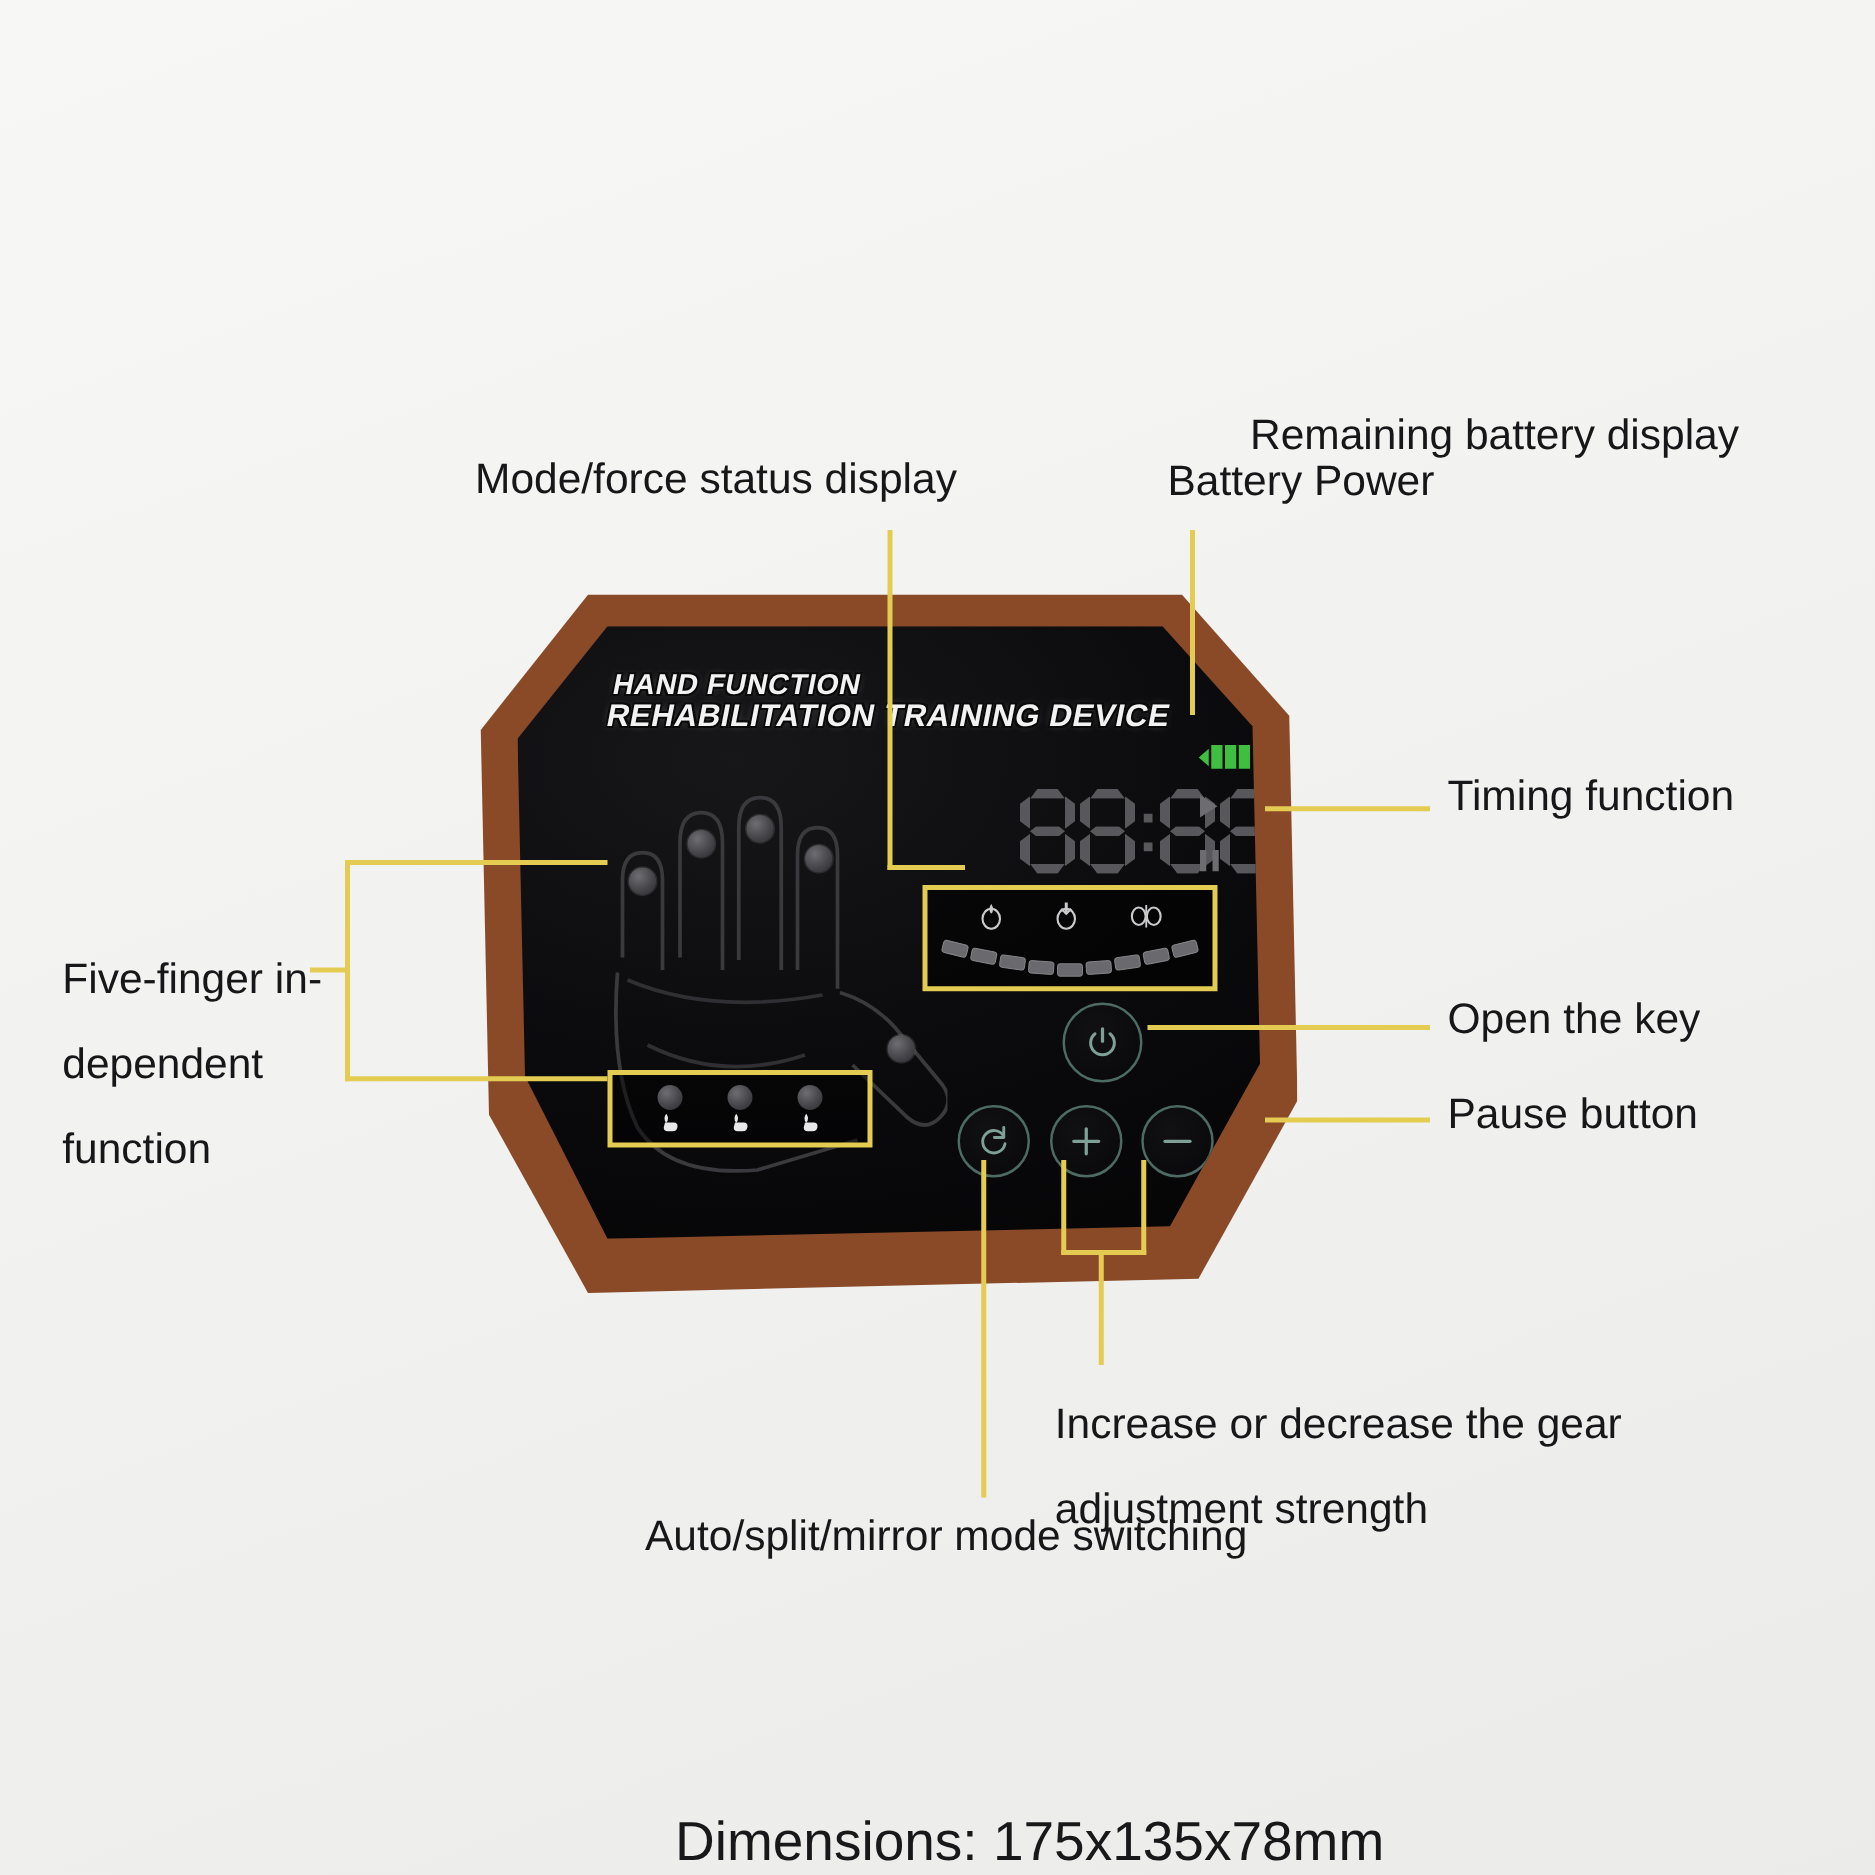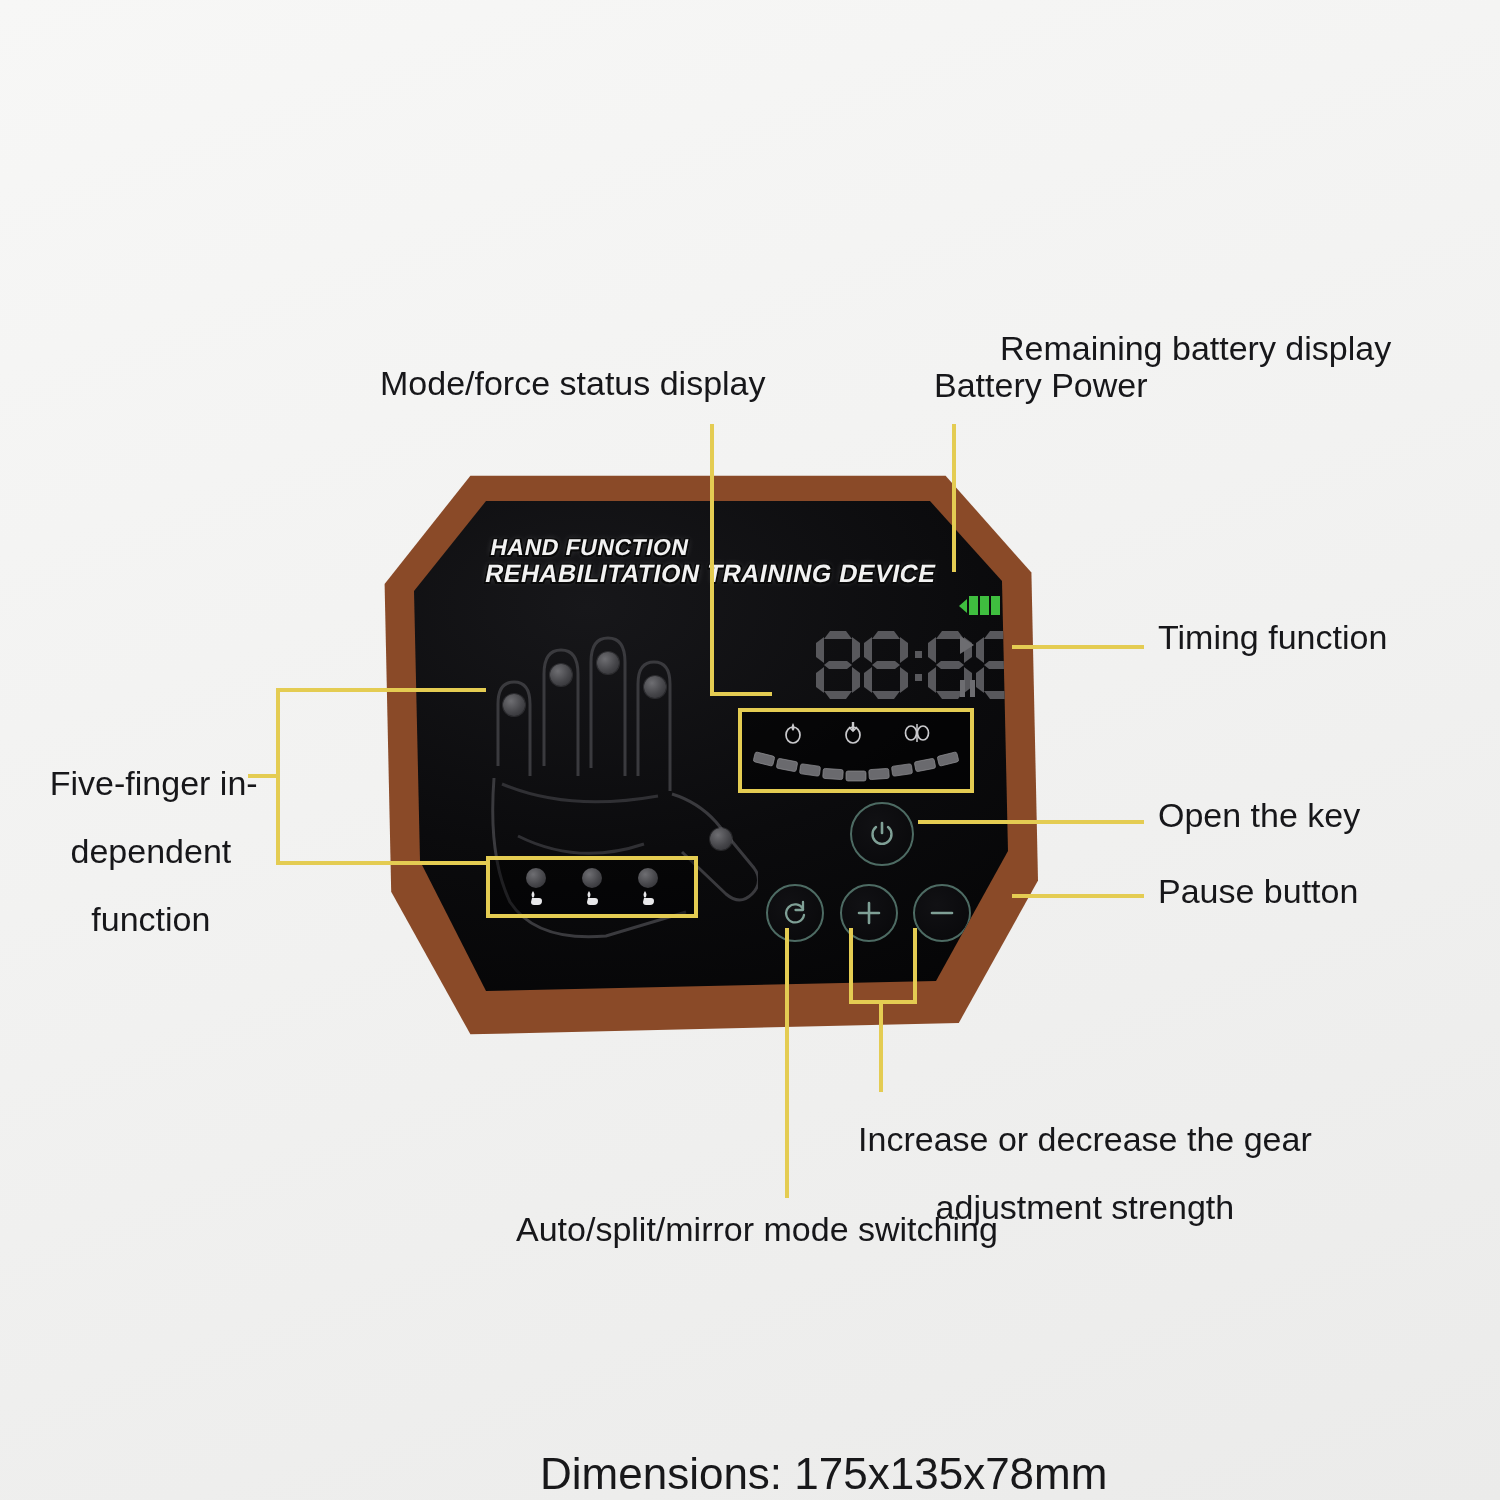--- a/index.html
+++ b/index.html
@@ -29,21 +29,21 @@
     font-family:"Liberation Sans", sans-serif;
   }
 
   
   .lbl{
     position:absolute;color:#17171a;
     font-size:34px;line-height:1.0;font-weight:400;
     white-space:pre;
     font-family:"Liberation Sans", sans-serif;
   }
-  .lbl.ctr{text-align:center;}
+  .lbl.ctr{}
 
   
   .ln{position:absolute;background:#e4cc52;z-index:6;}
   .lnv{width:4px;}
   .lnh{height:4px;}
 
   
   #device{
     position:absolute;left:378px;top:470px;width:660px;height:570px;
     z-index:3;

